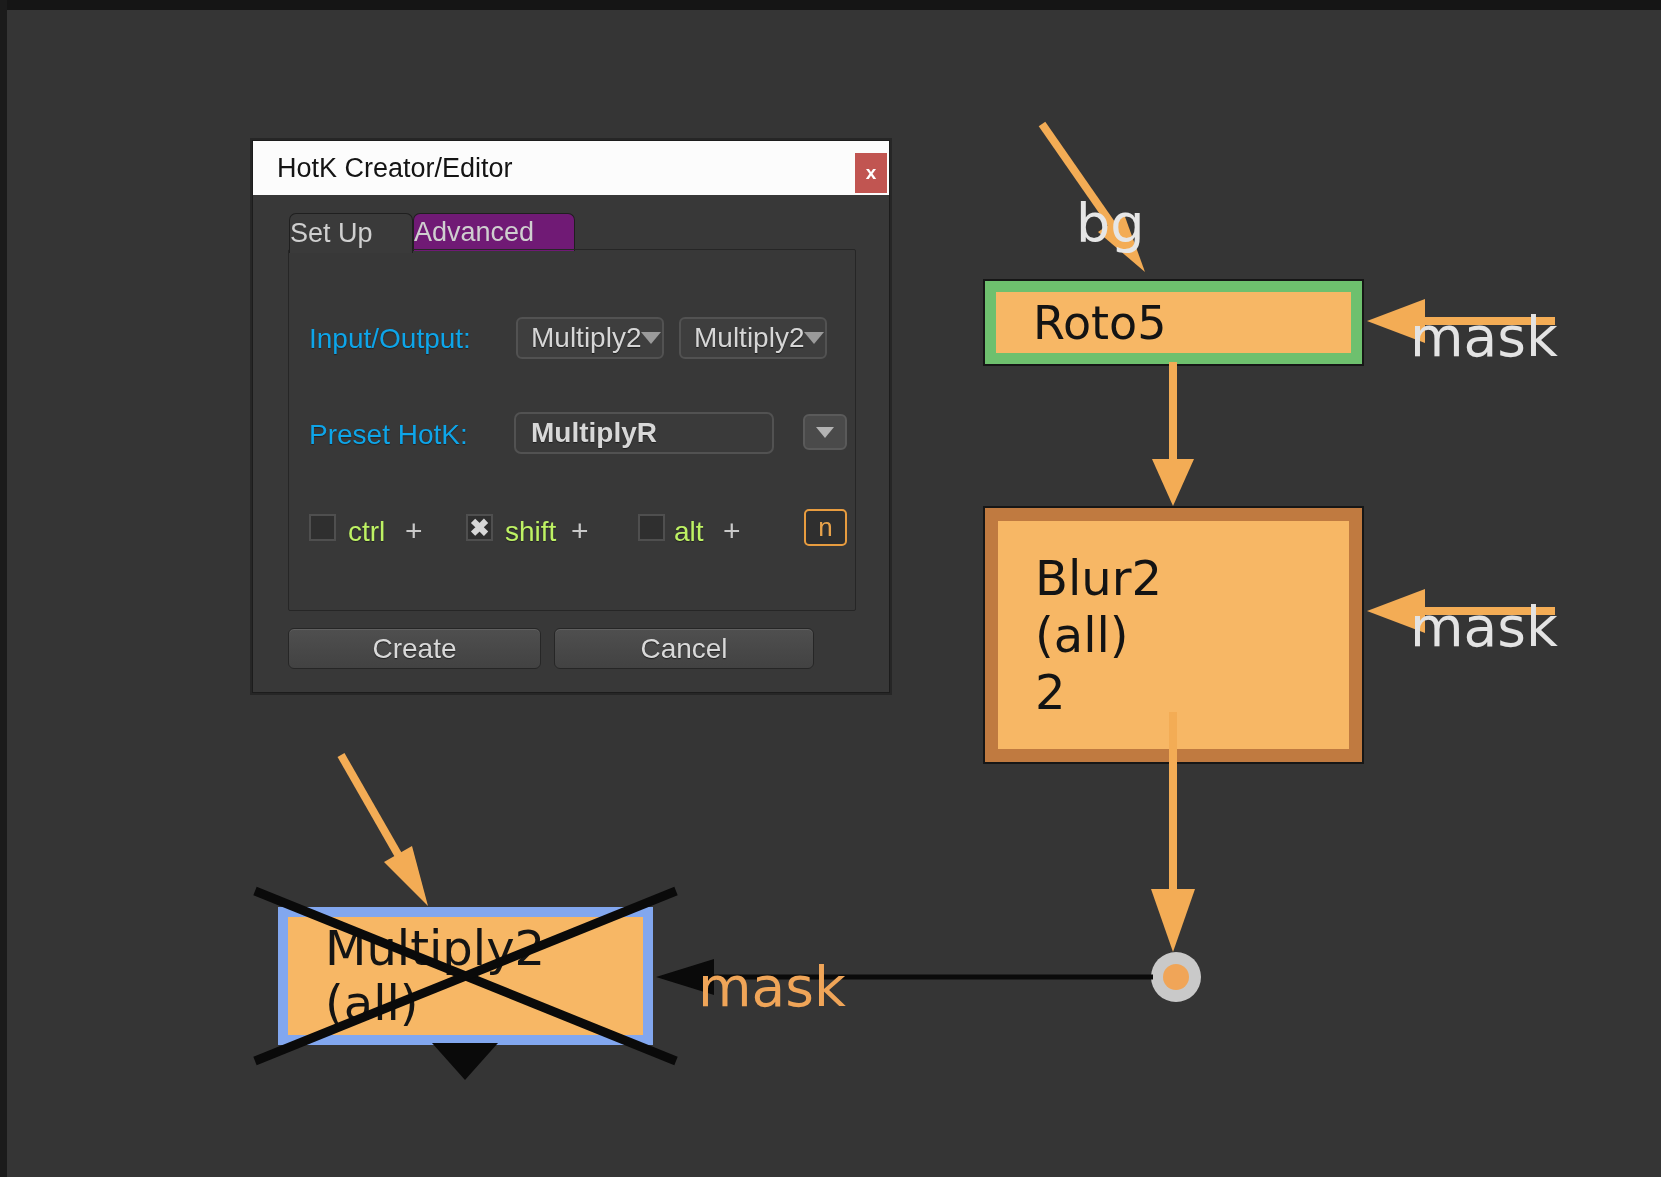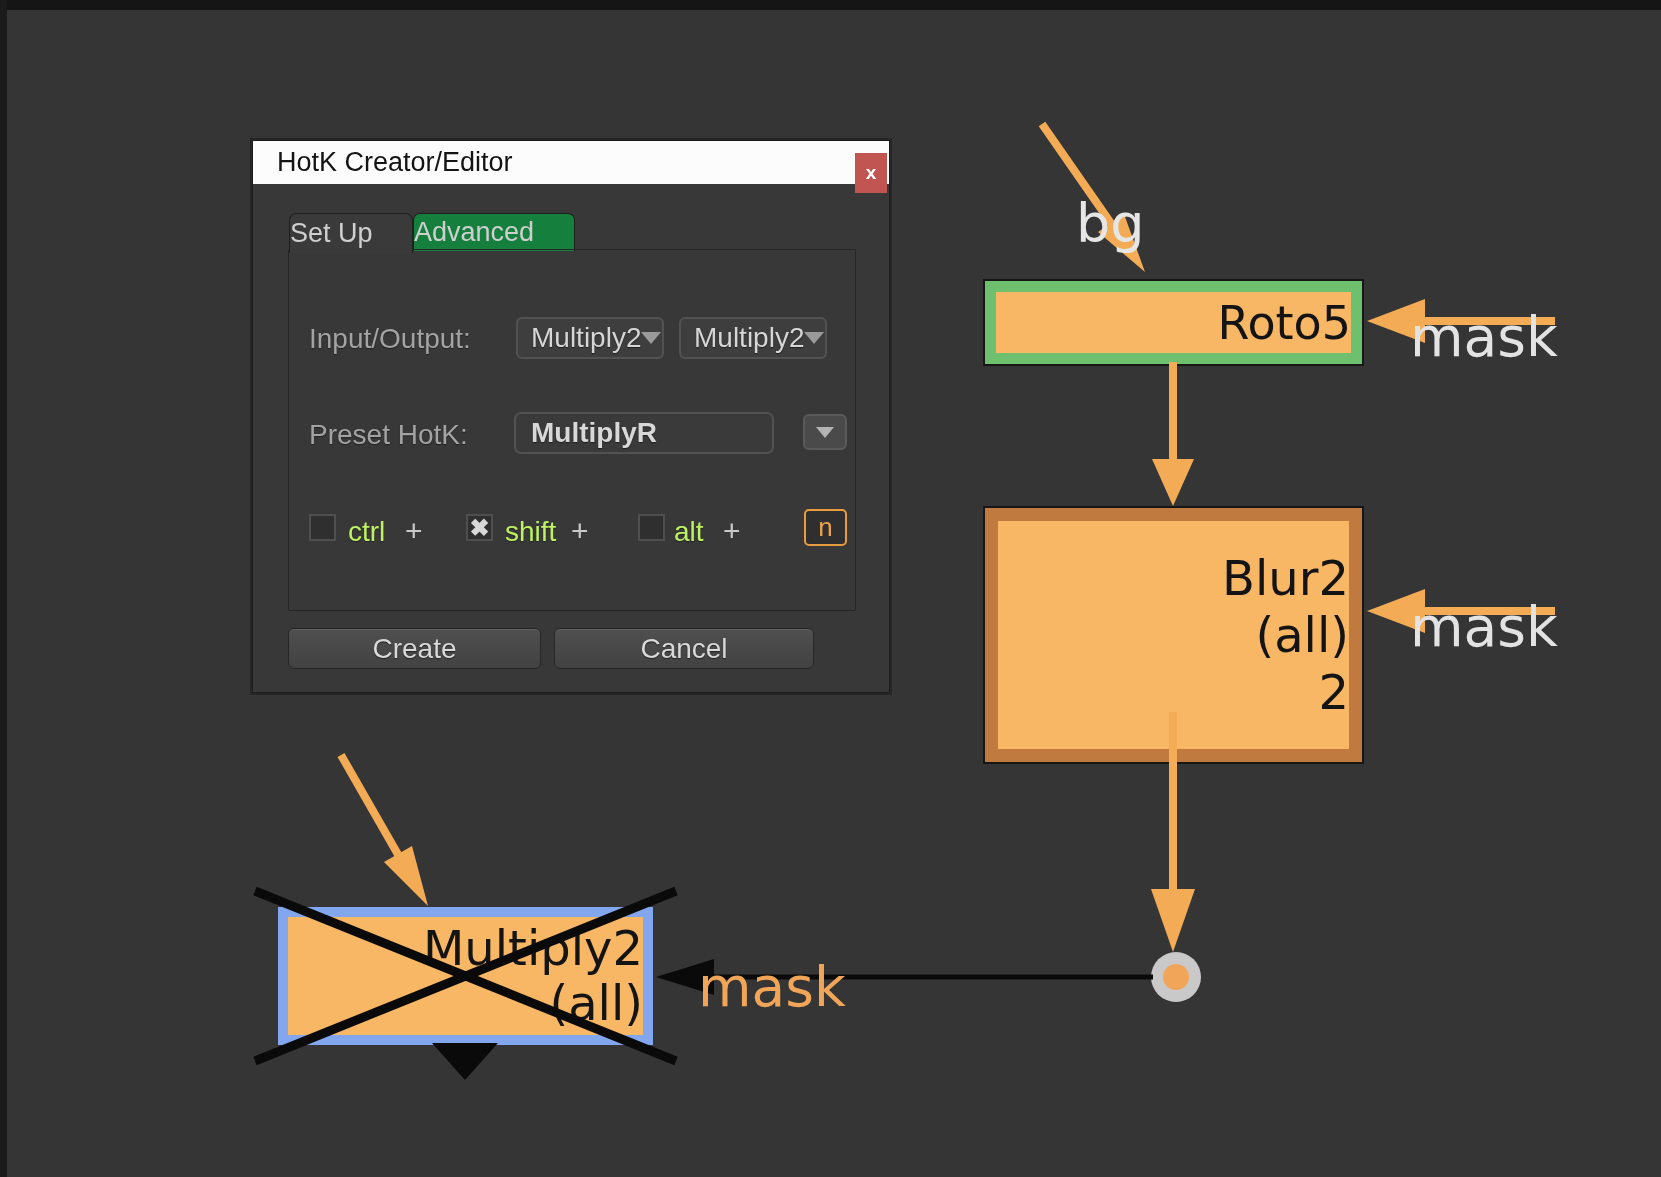--- a/index.html
+++ b/index.html
@@ -7,62 +7,62 @@
     position:relative;width:1661px;height:1177px;overflow:hidden;
     background:#353535;font-family:"Liberation Sans",sans-serif;
   }
   .edge-top{position:absolute;left:0;top:0;width:1661px;height:10px;background:#151515;}
   .edge-left{position:absolute;left:0;top:0;width:7px;height:1177px;background:#1b1b1b;}
 
   
   .graph-svg{position:absolute;left:0;top:0;z-index:3;pointer-events:none;}
   .node{
     position:absolute;z-index:2;box-sizing:border-box;background:#f7b765;
-    display:flex;flex-direction:column;align-items:flex-end;justify-content:center;
+    display:flex;flex-direction:column;align-items:flex-start;justify-content:center;
     text-align:center;color:#141414;font-family:"DejaVu Sans",sans-serif;
     box-shadow:0 0 0 2px #161616;
     padding-left:37px;
   }
   .node-roto{left:985px;top:281px;width:377px;height:83px;border:11px solid #6ec06e;font-size:46px;}
   .node-blur{left:985px;top:508px;width:377px;height:254px;border:13px solid #c07a40;font-size:48px;line-height:57px;}
   .node-mult{left:278px;top:907px;width:375px;height:138px;border:10px solid #82a7ef;font-size:48px;line-height:55px;box-shadow:none;}
   .glabel{position:absolute;z-index:4;font-family:"DejaVu Sans",sans-serif;white-space:nowrap;}
   .lbl-bg{left:1076px;top:192px;font-size:54px;color:#e6e6e6;}
   .lbl-mask-top{left:1410px;top:305px;font-size:55px;color:#e3e3e3;}
   .lbl-mask-mid{left:1410px;top:595px;font-size:55px;color:#e3e3e3;}
   .lbl-mask-bot{left:698px;top:955px;font-size:55px;color:#f0a558;}
 
   
   .dialog{
     position:absolute;left:252px;top:140px;width:638px;height:553px;z-index:10;
     background:#383838;border:1px solid #1c1c1c;box-shadow:0 0 0 2px rgba(0,0,0,.28);
     box-sizing:border-box;
   }
   .titlebar{
-    position:absolute;left:0;top:0;width:100%;height:43px;background:#fcfcfc;
+    position:absolute;left:0;top:0;width:100%;height:54px;background:#fcfcfc;
     display:flex;align-items:center;
   }
   .title-text{margin-left:24px;font-size:27px;color:#141414;}
   .close-btn{
     position:absolute;right:2px;top:12px;width:32px;height:40px;background:#c15551;
     color:#fff;font-size:19px;font-weight:bold;display:flex;align-items:center;justify-content:center;
   }
   .tab{
     position:absolute;box-sizing:border-box;height:38px;top:72px;
     display:flex;align-items:center;justify-content:flex-start;
     font-size:27px;color:#cfcfcf;border:1px solid #1f1f1f;border-bottom:none;
     border-radius:7px 7px 0 0;
   }
   .tab-setup{left:36px;width:124px;background:#3a3a3a;z-index:2;height:40px;}
-  .tab-advanced{left:160px;width:162px;background:#15803d;}
+  .tab-advanced{left:160px;width:162px;background:#701a75;}
   .panel{
     position:absolute;left:35px;top:108px;width:568px;height:362px;
     border:1px solid #262626;box-sizing:border-box;border-radius:2px;
   }
-  .form-label{position:absolute;font-size:28px;color:#a3a3a3;text-shadow:0 1px 1px #222;text-align:center;}
+  .form-label{position:absolute;font-size:28px;color:#0ea5e9;text-shadow:0 1px 1px #222;text-align:center;}
   .dropdown{
     position:absolute;box-sizing:border-box;height:42px;width:148px;
     background:#3e3e3e;border:2px solid #525252;border-radius:6px;
     display:flex;align-items:center;font-size:28px;color:#d6d6d6;text-shadow:0 1px 1px #1f1f1f;
   }
   .dropdown .dd-text{margin-left:13px;flex:1;}
   .caret{
     width:0;height:0;border-left:10px solid transparent;border-right:10px solid transparent;
     border-top:12px solid #9a9a9a;margin-right:12px;
   }

